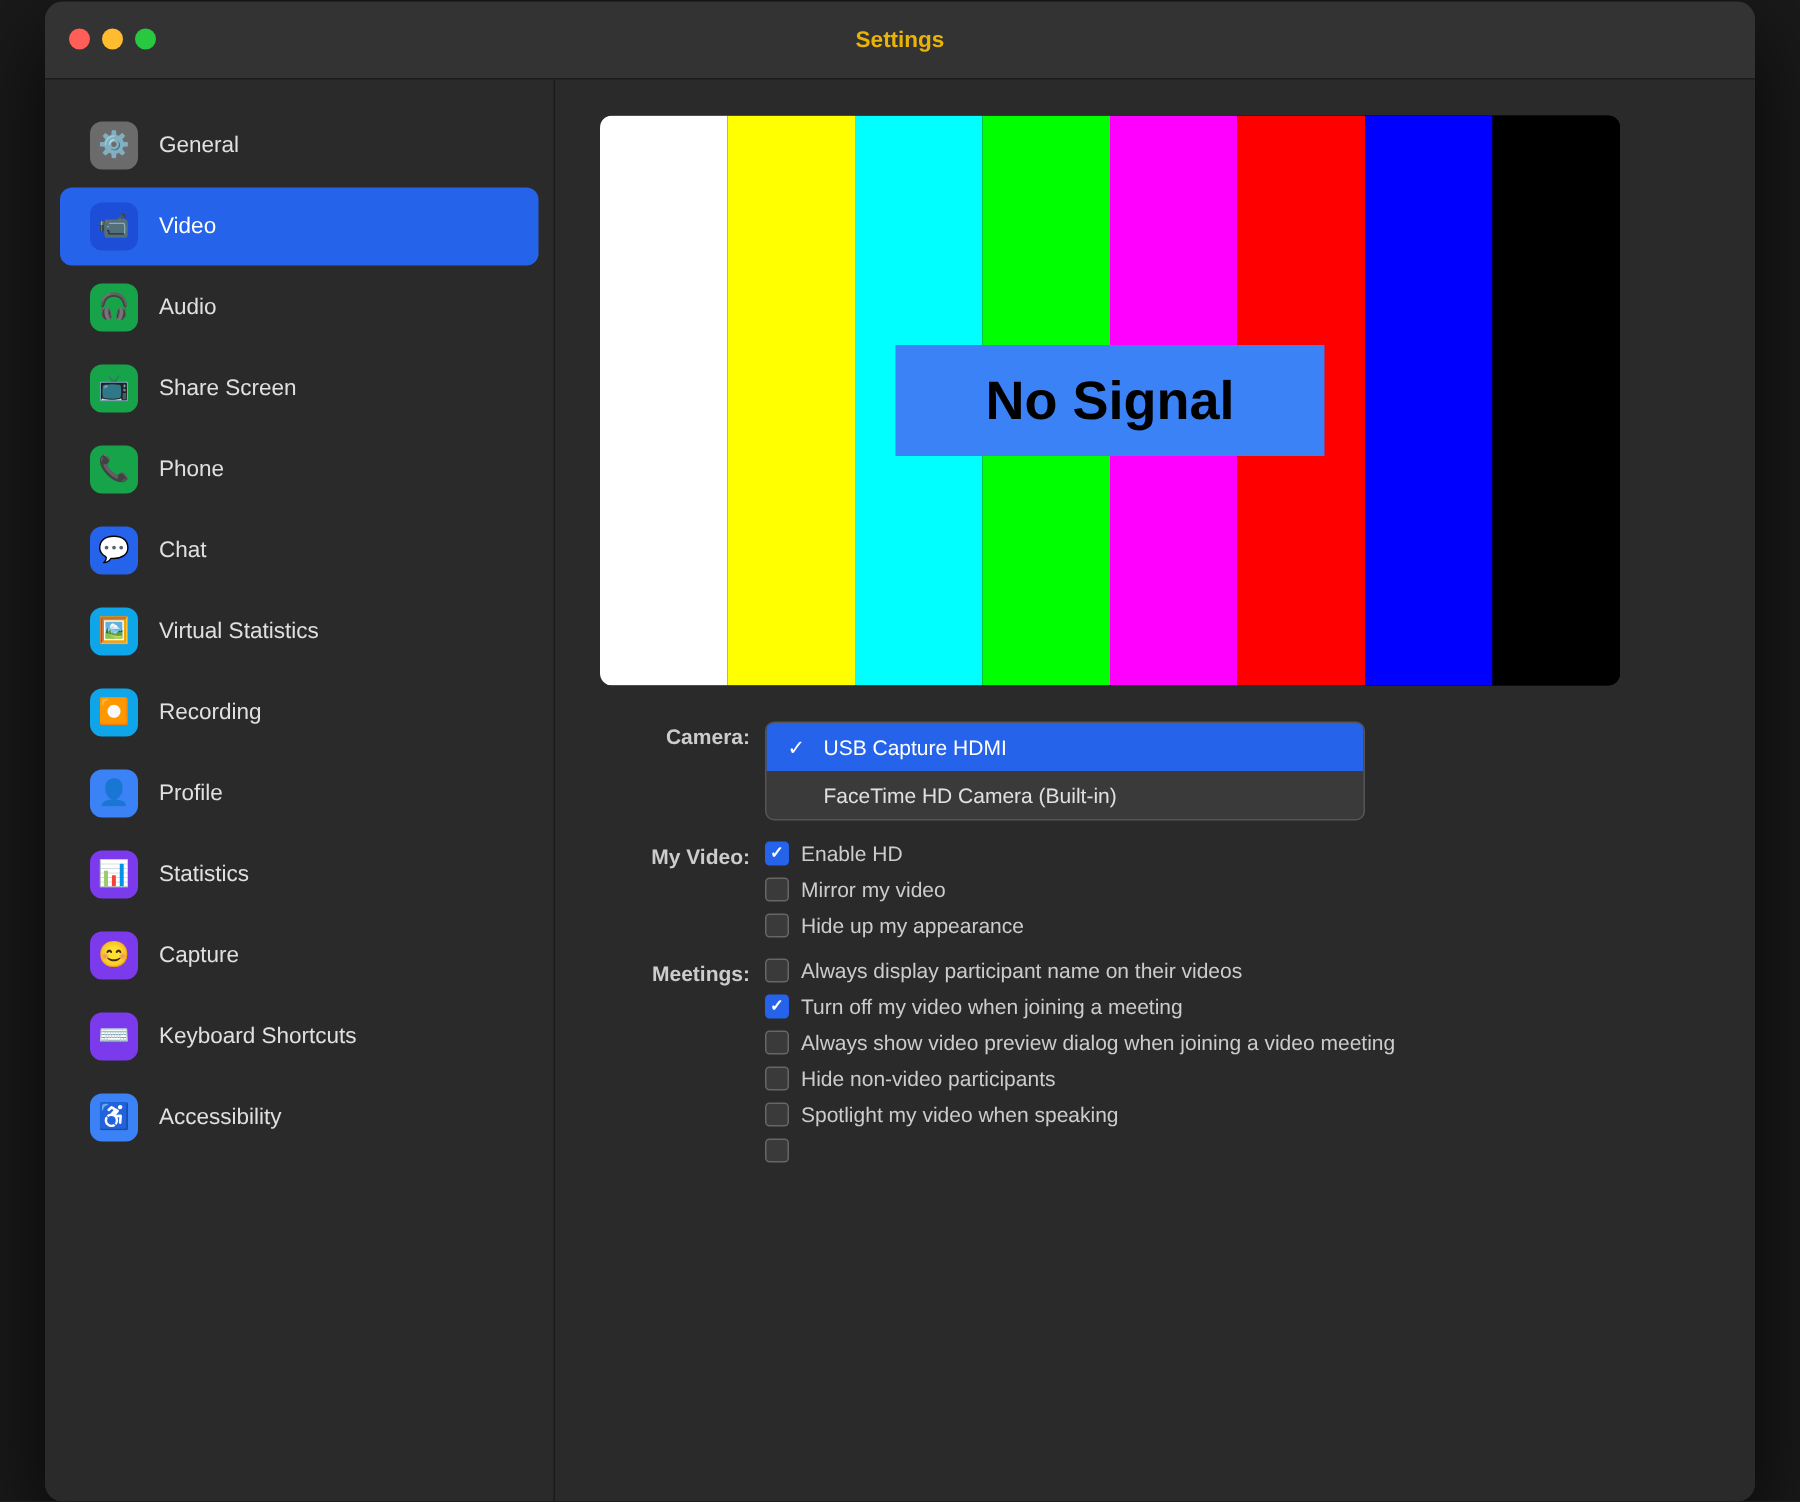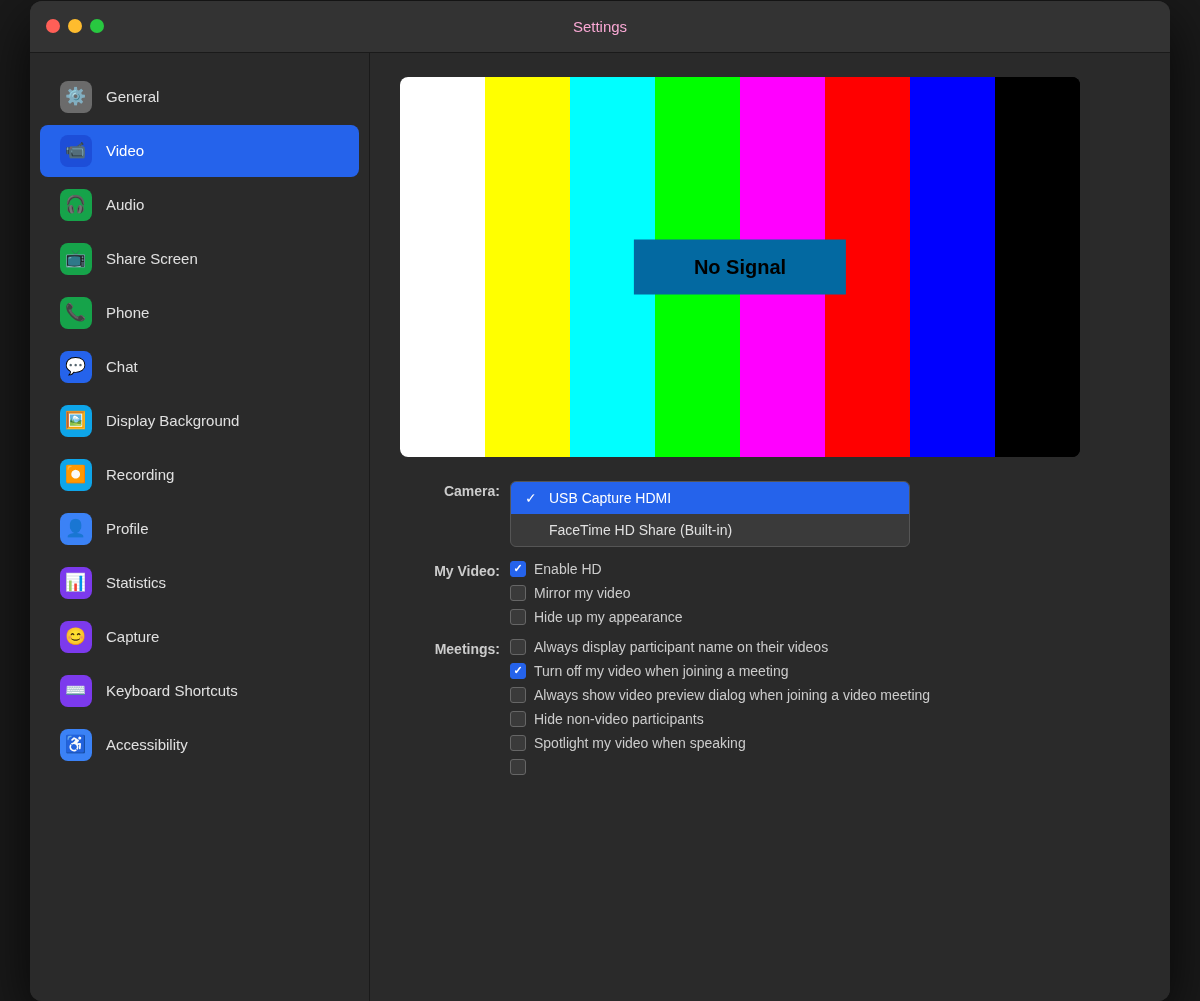--- a/index.html
+++ b/index.html
@@ -36,23 +36,23 @@
     }
     .traffic-light {
       width: 14px;
       height: 14px;
       border-radius: 50%;
     }
     .traffic-light.close { background: #ff5f57; }
     .traffic-light.minimize { background: #febc2e; }
     .traffic-light.maximize { background: #28c840; }
     .titlebar-title {
-      color: #f9a8d4;
+      color: #eab308;
       font-size: 15px;
-      font-weight: 400;
+      font-weight: 700;
     }
     .content {
       display: flex;
       height: 948px;
     }
     .sidebar {
       width: 340px;
       background: #2a2a2a;
       border-right: 1px solid #1a1a1a;
       padding: 16px 0;
@@ -119,23 +119,23 @@
     }
     .color-bar {
       flex: 1;
       height: 100%;
     }
     .no-signal-banner {
       position: absolute;
       top: 50%;
       left: 50%;
       transform: translate(-50%, -50%);
-      background: #0369a1;
+      background: #3b82f6;
       padding: 16px 60px;
-      font-size: 20px;
+      font-size: 36px;
       font-weight: 800;
       color: #000;
       white-space: nowrap;
     }
     .settings-row {
       display: flex;
       align-items: flex-start;
       margin-bottom: 14px;
       gap: 10px;
       margin-top: 24px;
@@ -256,21 +256,21 @@
         <div class="sidebar-item">
           <div class="sidebar-icon icon-phone">📞</div>
           <span class="sidebar-label">Phone</span>
         </div>
         <div class="sidebar-item">
           <div class="sidebar-icon icon-chat">💬</div>
           <span class="sidebar-label">Chat</span>
         </div>
         <div class="sidebar-item">
           <div class="sidebar-icon icon-virtual">🖼️</div>
-          <span class="sidebar-label">Display Background</span>
+          <span class="sidebar-label">Virtual Statistics</span>
         </div>
         <div class="sidebar-item">
           <div class="sidebar-icon icon-recording">⏺️</div>
           <span class="sidebar-label">Recording</span>
         </div>
         <div class="sidebar-item">
           <div class="sidebar-icon icon-profile">👤</div>
           <span class="sidebar-label">Profile</span>
         </div>
         <div class="sidebar-item">
@@ -313,21 +313,21 @@
         <div class="settings-controls">
           <div class="dropdown-container">
             <div class="dropdown-list">
 
             <div class="dropdown-item selected">
                   <span class="checkmark">✓</span>
                   <span>USB Capture HDMI</span>
                 </div>
                 <div class="dropdown-item">
                   <span class="checkmark"></span>
-                  <span>FaceTime HD Share (Built-in)</span>
+                  <span>FaceTime HD Camera (Built-in)</span>
                 </div>
               </div>
           </div>
         </div>
       </div>
 
       <div class="settings-row section-gap">
         <div class="settings-label">My Video:</div>
         <div class="settings-controls">
 

